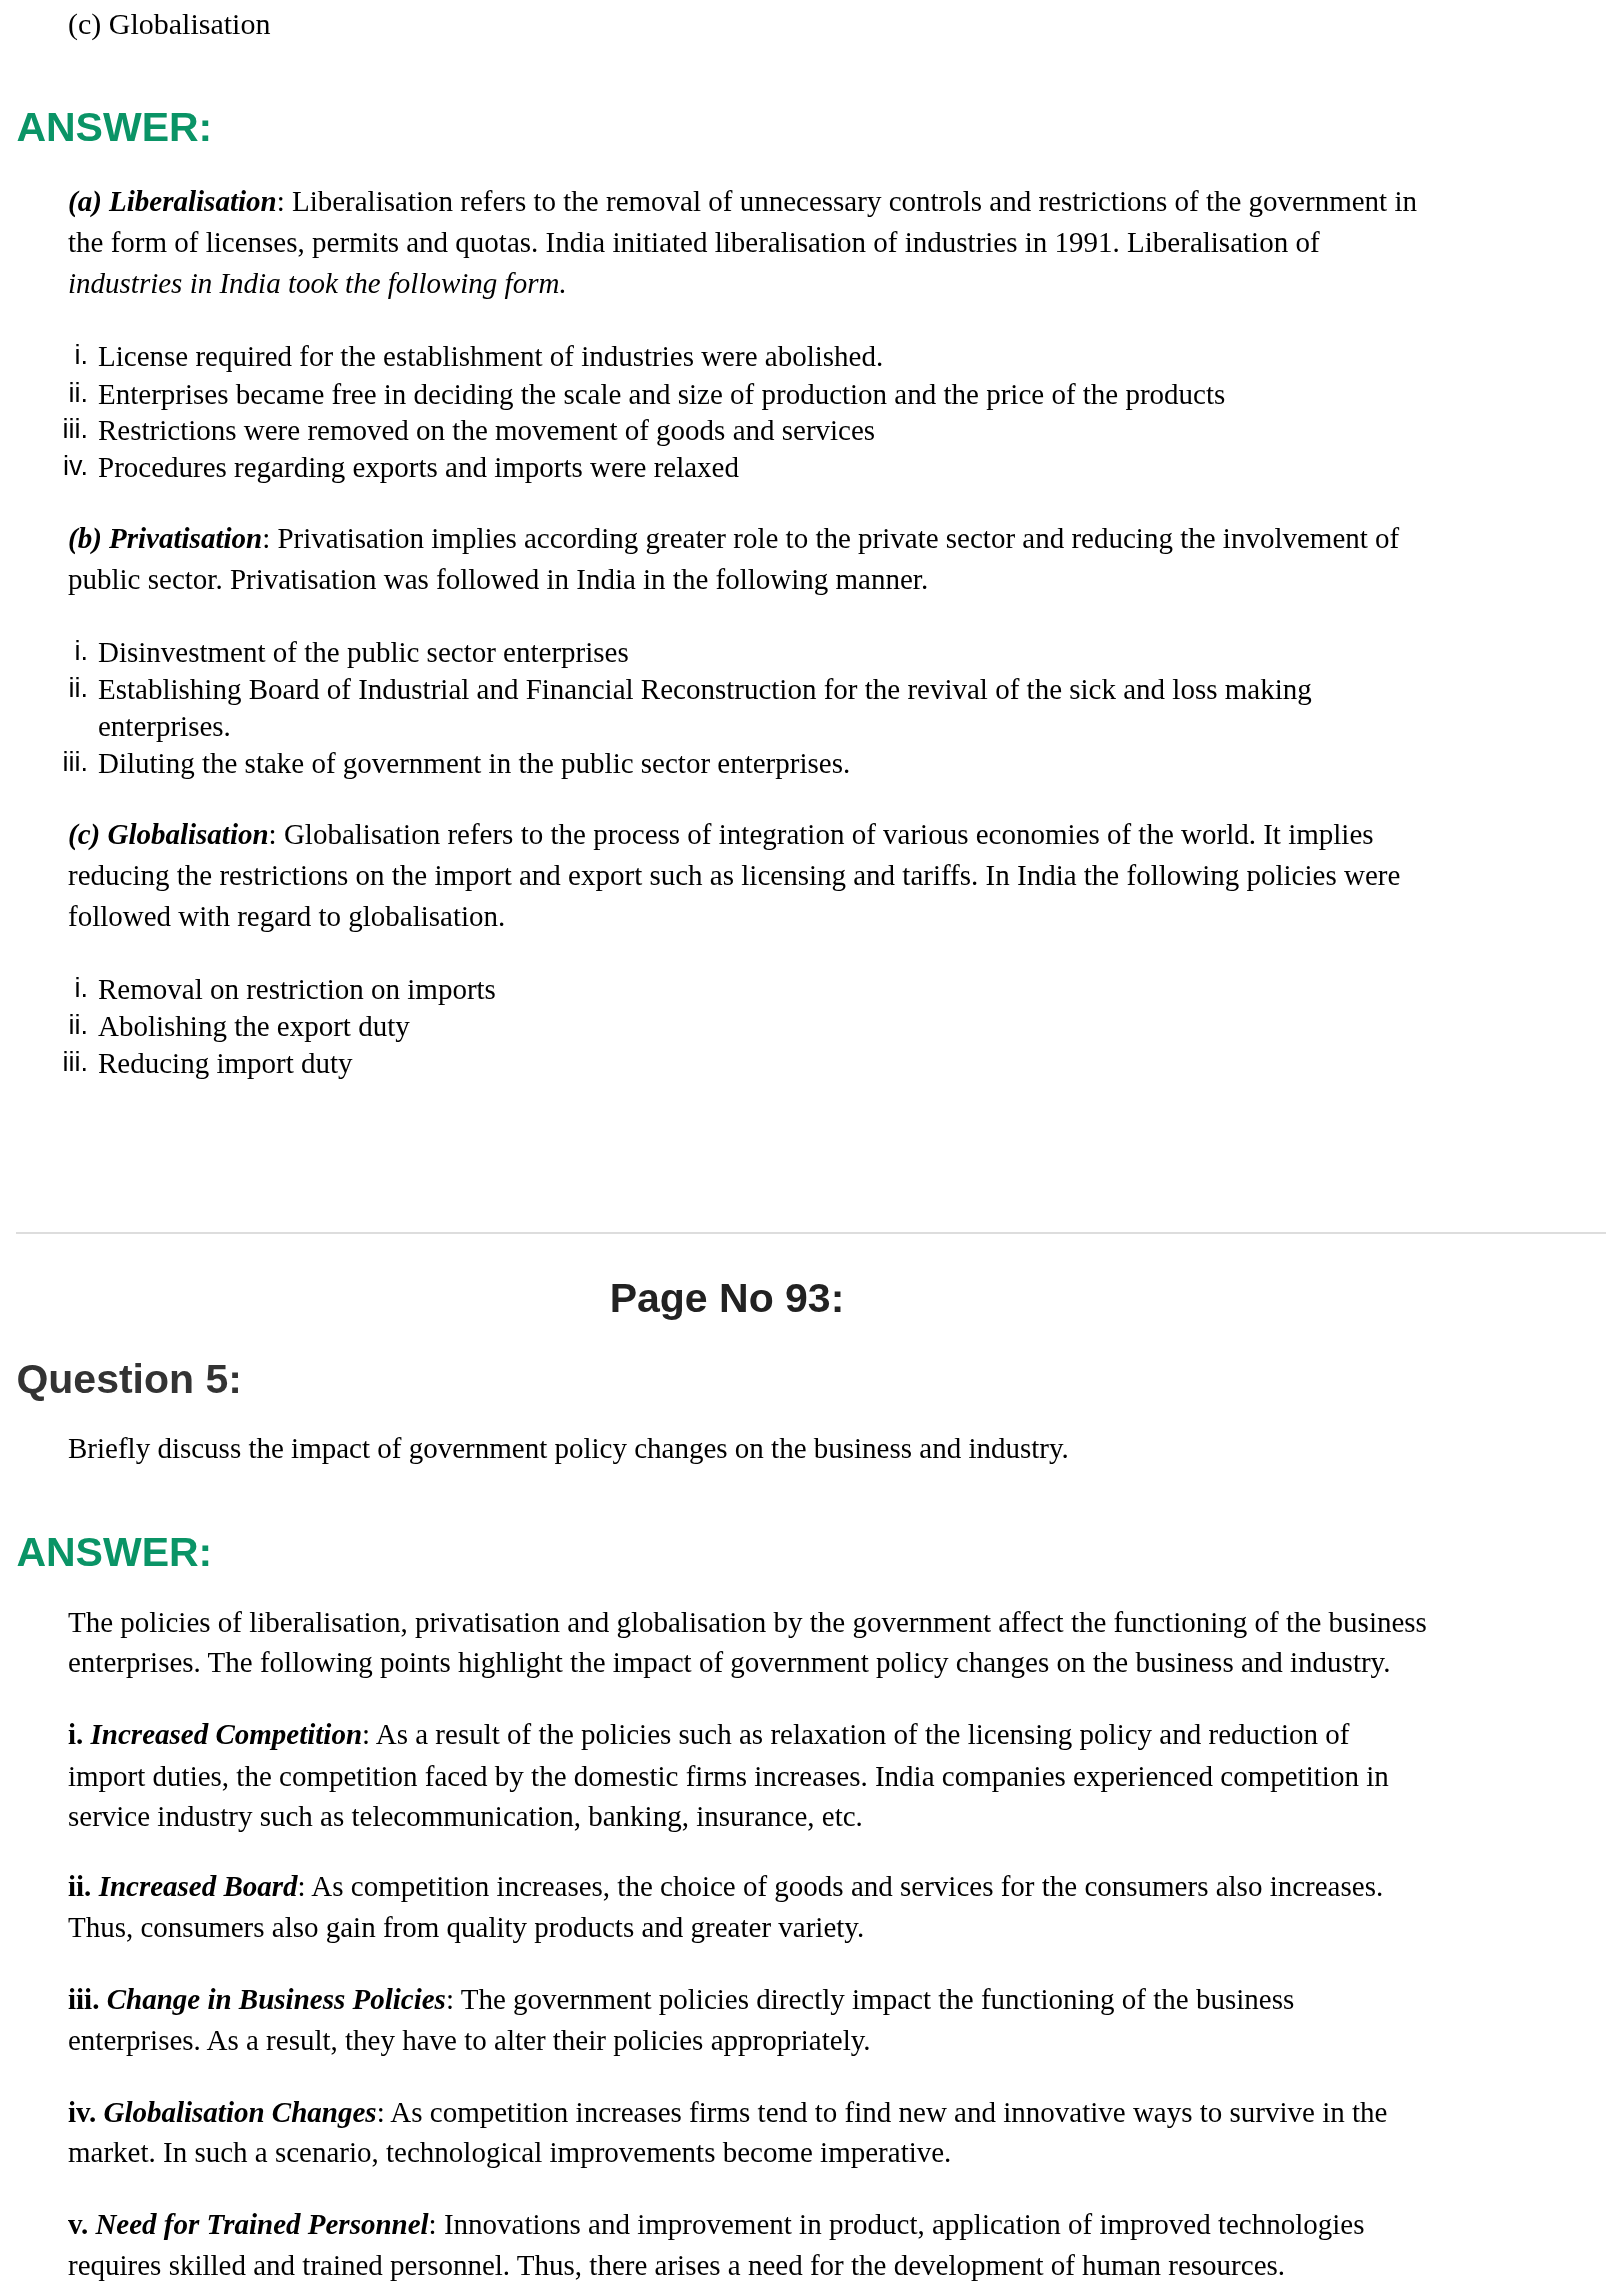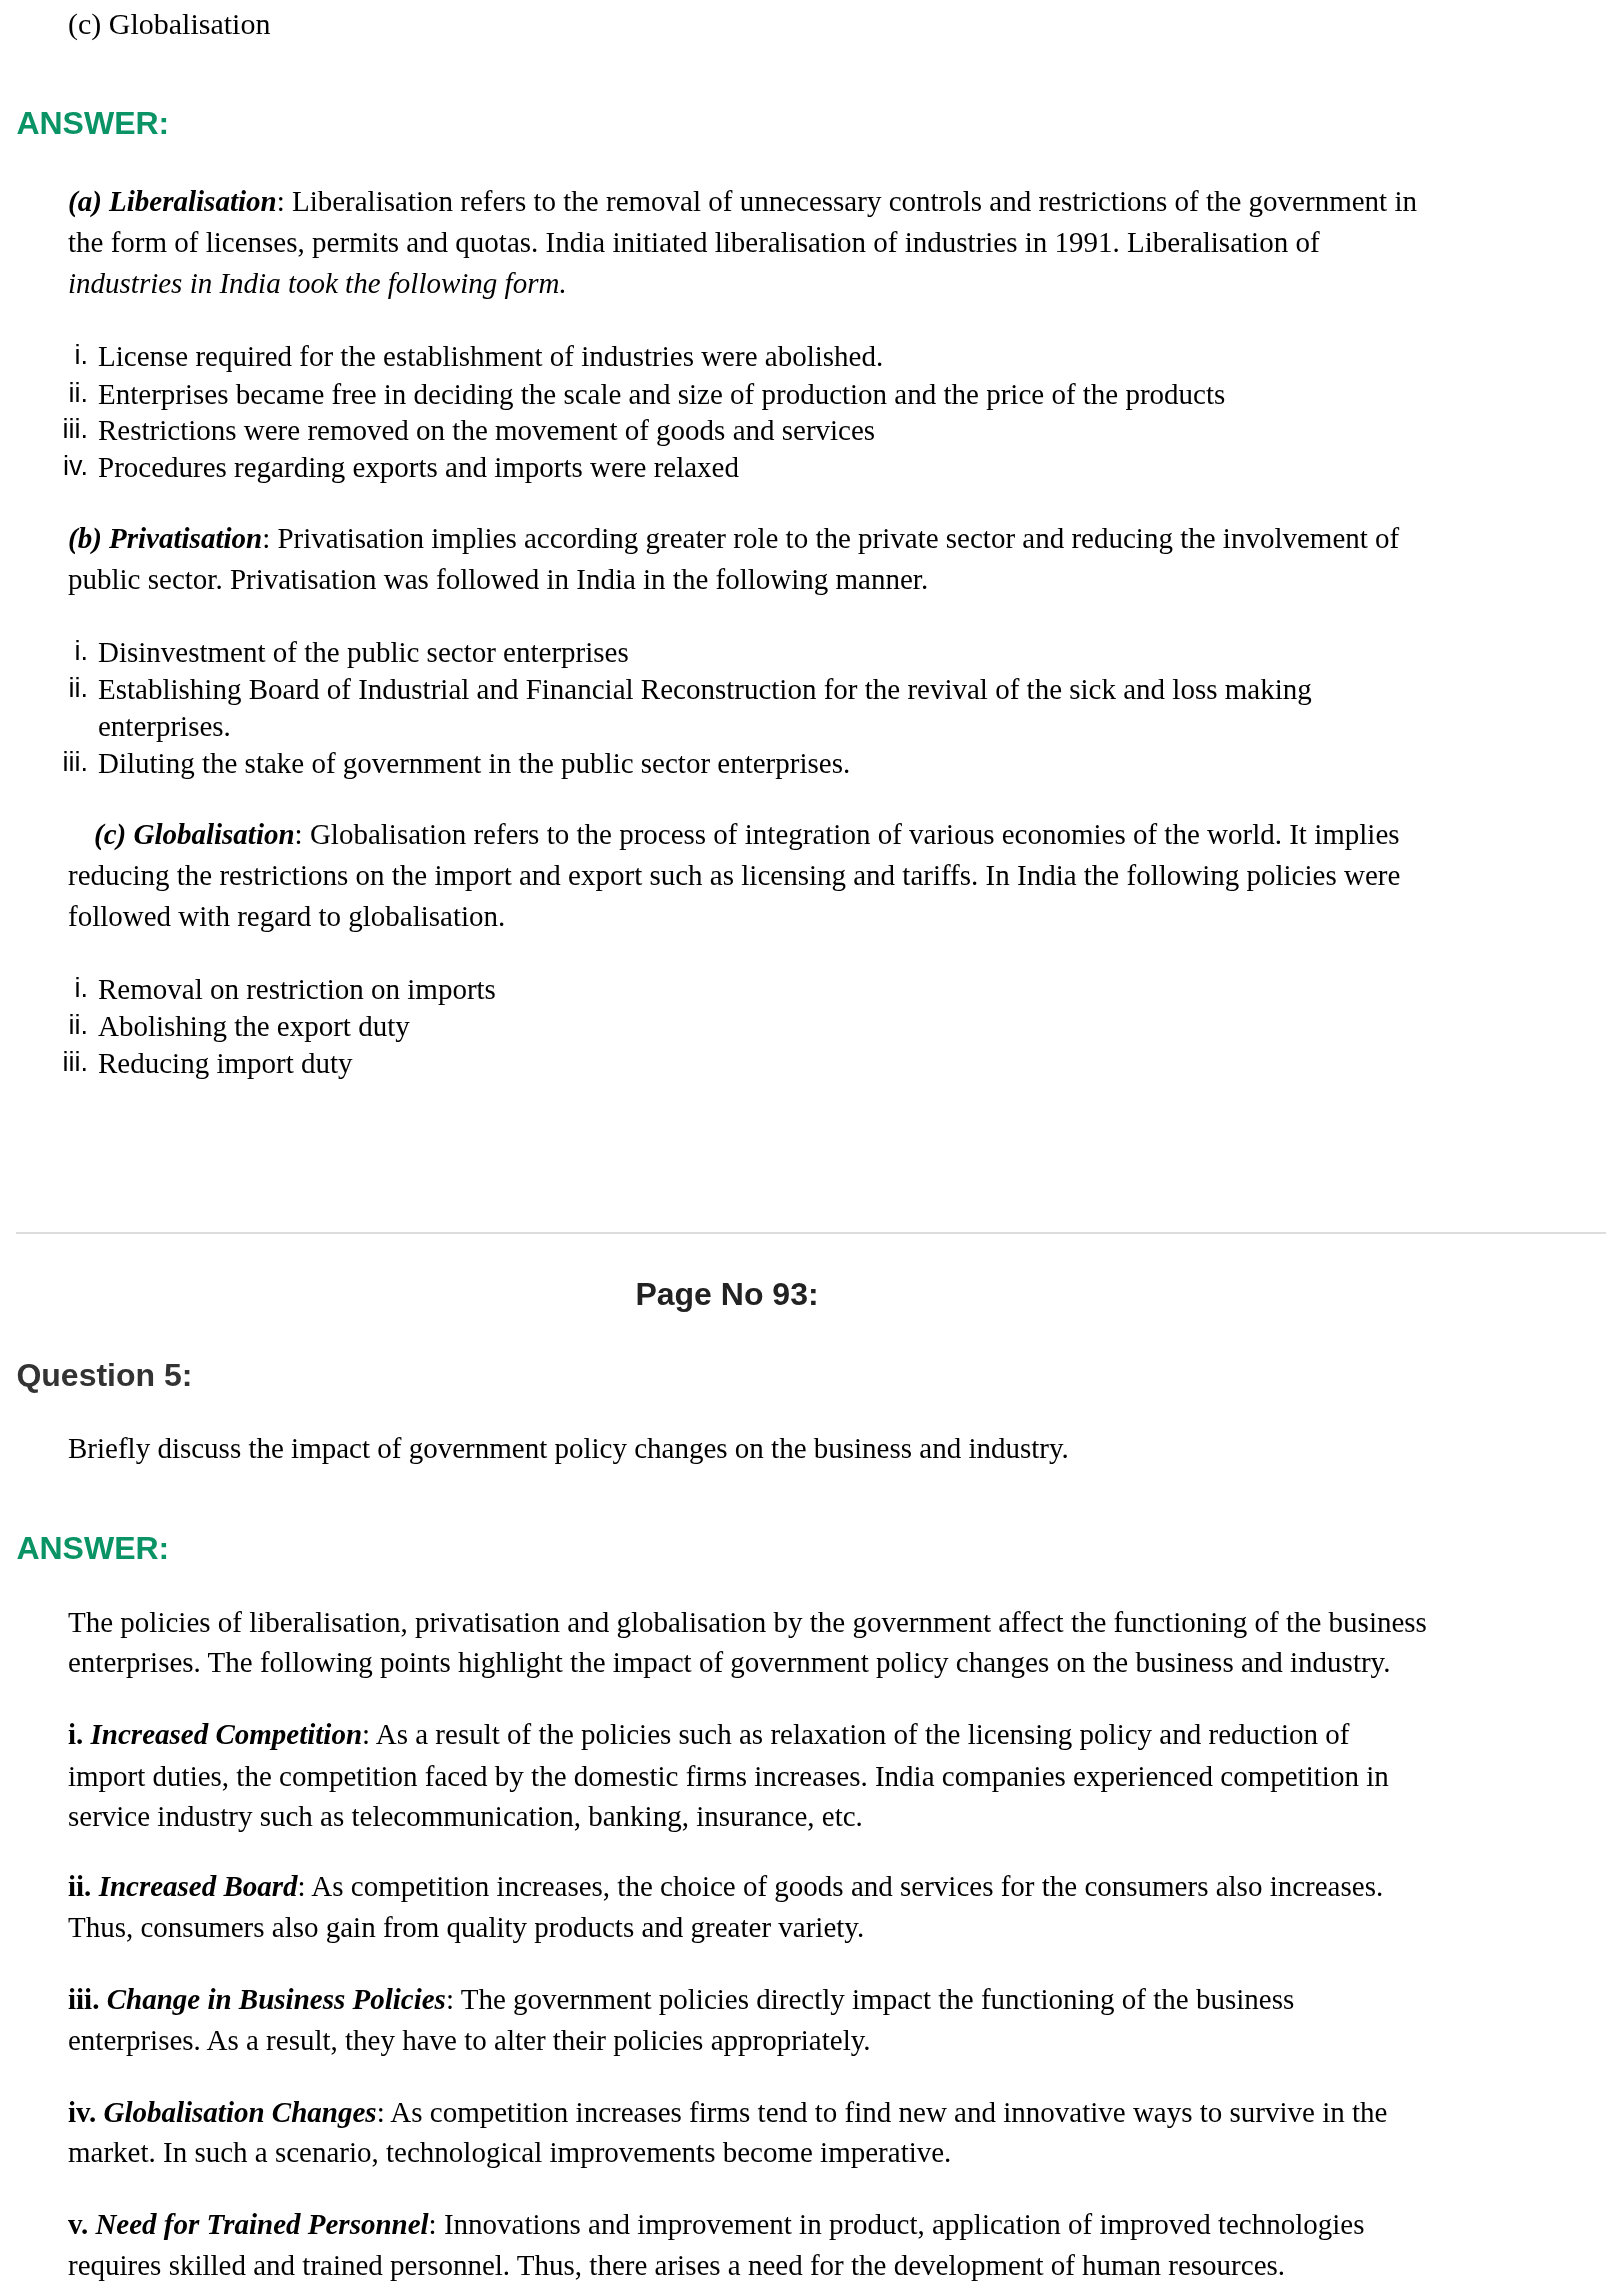--- a/index.html
+++ b/index.html
@@ -1,18 +1,18 @@
 <!DOCTYPE html>
 <html style="font-size:10.5px"><head>
 <meta charset="utf-8">
 <style>
   html, body { margin: 0; padding: 0; background: #ffffff; }
   body { width: 1622px; height: 2295px; position: relative; overflow: hidden; }
   .serif { font-family: "Liberation Serif", "DejaVu Serif", serif; color: #000; font-size: 29px; }
-  .sans-head { font-family: "Liberation Sans", "DejaVu Sans", sans-serif; font-weight: bold; font-size: 32px; }
+  .sans-head { font-family: "Liberation Sans", "DejaVu Sans", sans-serif; font-weight: bold; font-size: 41px; }
   .abs { position: absolute; }
   .line { position: absolute; left: 68px; white-space: nowrap; line-height: 1; }
   .lbl-bi { font-weight: bold; font-style: italic; }
   .num-b { font-weight: bold; }
   .answer { color: #0a9466; left: 16.4px; }
   .qhead { color: #333333; left: 16.4px; }
   .pagehead { color: #222222; left: 0; width: 1454px; text-align: center; }
   .li { position: absolute; left: 0; width: 1622px; line-height: 1; white-space: nowrap; }
   .li .mk { position: absolute; right: calc(1622px - 88px); font-family: "Liberation Sans", "DejaVu Sans", sans-serif; font-size: 27px; color: #000; }
   .li .tx { position: absolute; left: 98px; }
@@ -63,21 +63,21 @@
   <div class="li serif" style="top:712px;">
       <span class="tx">enterprises.</span>
     </div>
   <div class="li serif" style="top:749px;">
       <span class="mk">iii.</span>
       <span class="tx">Diluting the stake of government in the public sector enterprises.</span>
     </div>
 </div>
 
 <div>
-  <div class="line serif" style="top:820px;margin-left:26px;"><span class="lbl-bi">(c) Globalisation</span><span>: Globalisation refers to the process of integration of various economies of the world. It implies</span></div>
+  <div class="line serif" style="top:820px;"><span class="lbl-bi">(c) Globalisation</span><span>: Globalisation refers to the process of integration of various economies of the world. It implies</span></div>
   <div class="line serif" style="top:861px;">reducing the restrictions on the import and export such as licensing and tariffs. In India the following policies were</div>
   <div class="line serif" style="top:902px;">followed with regard to globalisation.</div>
 
   <div class="li serif" style="top:975px;">
       <span class="mk">i.</span>
       <span class="tx">Removal on restriction on imports</span>
     </div>
   <div class="li serif" style="top:1012px;">
       <span class="mk">ii.</span>
       <span class="tx">Abolishing the export duty</span>

